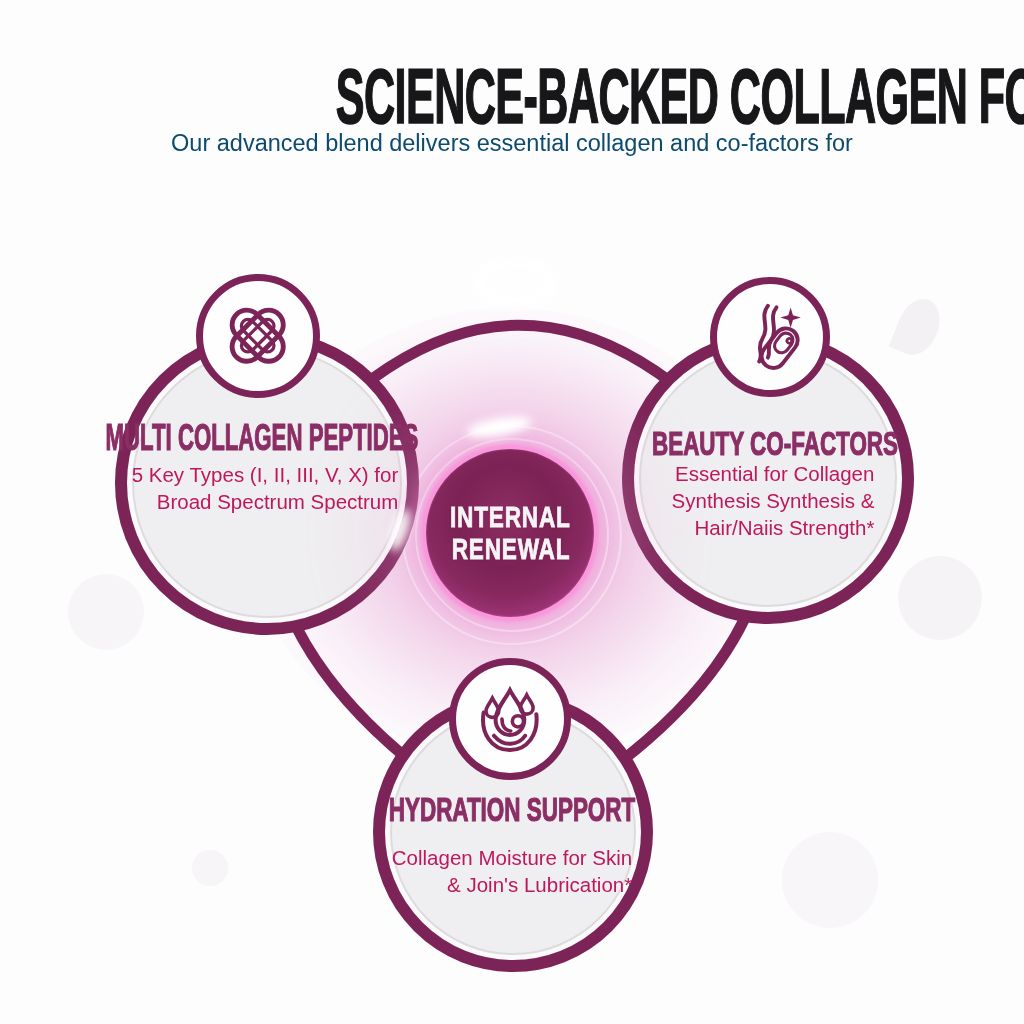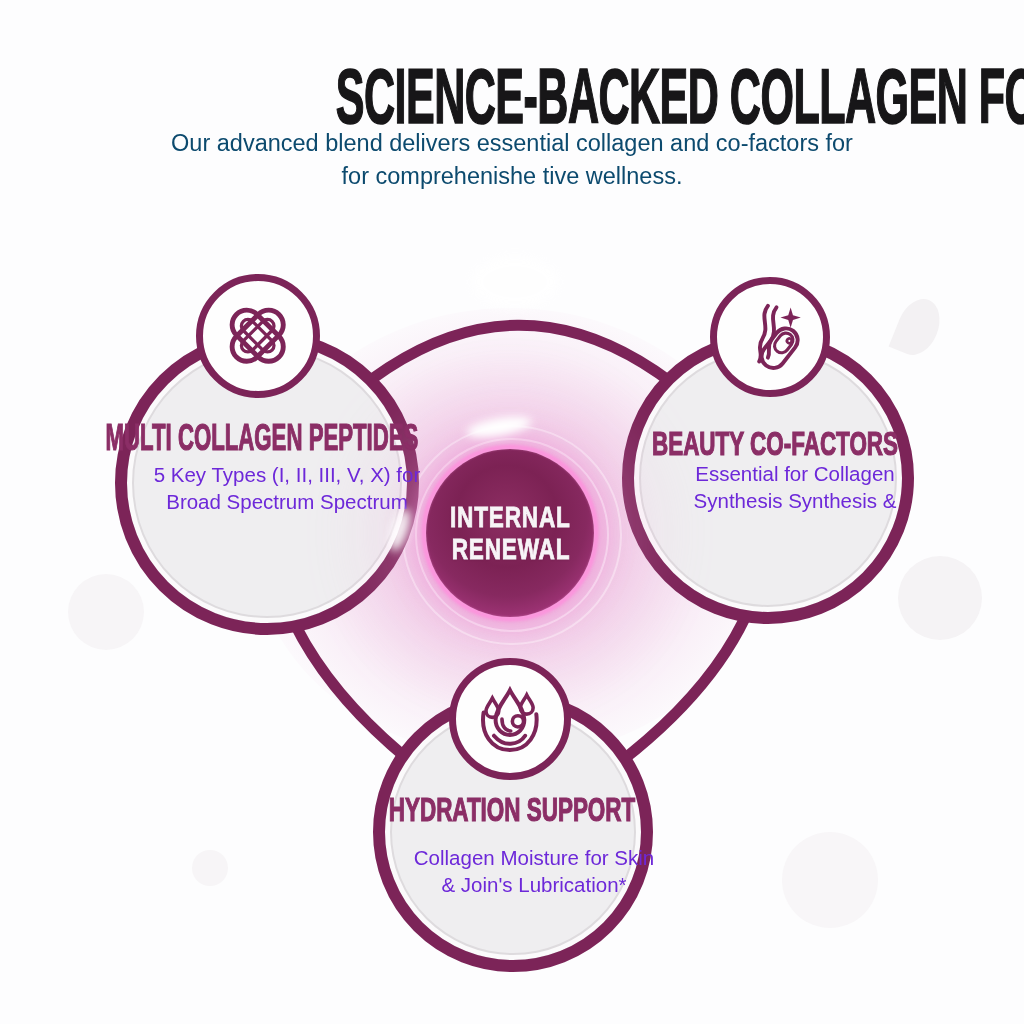--- a/index.html
+++ b/index.html
@@ -74,41 +74,40 @@
   .ib-bottom { left:449px; top:658px; width:122px; height:122px; }
   .icon-badge svg { width:74%; height:74%; }
 
   .node-title { position:absolute; z-index:5; transform:translate(-50%,-50%); white-space:nowrap; color:#8b2e66; }
   .node-title .cond { display:inline-block; white-space:nowrap; transform-origin:50% 50%;
     font-weight:700; -webkit-text-stroke:1.2px #8b2e66; }
   .nt-left   { left:262px; top:438px; } .nt-left .cond   { font-size:37px; transform:scaleX(.60); }
   .nt-right  { left:775px; top:443px; } .nt-right .cond  { font-size:34px; transform:scaleX(.66); }
   .nt-bottom { left:512px; top:809px; } .nt-bottom .cond { font-size:34px; transform:scaleX(.66); }
 
-  .node-body { position:absolute; z-index:5; transform:translateX(-50%); text-align:center;
-    font-size:20.5px; line-height:1.32; color:#6d28d9; white-space:nowrap;margin-left:22px; }
+  .node-body { position:absolute; z-index:5; transform:translateX(-50%); text-align:right;
+    font-size:20.5px; line-height:1.32; color:#be185d; white-space:nowrap; }
   .nb-left   { left:265px; top:461px; }
   .nb-right  { left:773px; top:460px; }
   .nb-bottom { left:512px; top:844px; }
 </style>
 </head>
 <body>
 
 <div class="canvas">
 
   <div class="blob b-leaf"></div>
   <div class="blob b-right"></div>
   <div class="blob b-left"></div>
   <div class="blob b-small"></div>
   <div class="blob b-br"></div>
 
   <h1 class="header-title"><span class="cond">SCIENCE-BACKED COLLAGEN FORMULA</span></h1>
   <div class="subtitle">
     <div>Our advanced blend delivers essential collagen and co-factors for</div>
-    <div>for comprehenishe tive wellness.</div>
   </div>
 
   <div class="glow"></div>
   <div class="ring ring2"></div>
   <div class="ring ring1"></div>
   <div class="blob b-topwhite"></div>
 
   <svg class="arcs" width="1024" height="1024" viewBox="0 0 1024 1024">
     <path d="M267 483 Q517 170 768 478"></path>
     <path d="M267 483 Q252 678 513 832"></path>
@@ -147,20 +146,21 @@
             <rect x="53" y="42" width="18" height="27" rx="9" stroke-width="4"></rect>
             <circle cx="66" cy="49" r="3" stroke-width="3.5"></circle>
           </g>
         </g>
       </svg>
     </div>
     <div class="node-title nt-right"><span class="cond">BEAUTY CO-FACTORS</span></div>
     <div class="node-body nb-right">
       <div>Essential for Collagen</div>
       <div>Synthesis Synthesis &amp;</div>
+      <div>Hair/Naiis Strength*</div>
     </div>
   </section>
 
   <section>
     <div class="big-circle c-bottom"></div>
     <div class="icon-badge ib-bottom">
       <svg viewBox="0 0 100 100" aria-hidden="true">
         <g fill="none" stroke="#7c2458" stroke-width="5" stroke-linecap="round">
           <path d="M50 14 C44 26 32 38 32 51 C32 62 40 70 50 70 C60 70 68 62 68 51 C68 38 56 26 50 14 Z"></path>
           <path d="M28 24 C25 30 20 35 20 40 C20 44.5 23.5 48 28 48 C32.5 48 36 44.5 36 40 C36 35 31 30 28 24 Z" stroke-width="4.5"></path>

